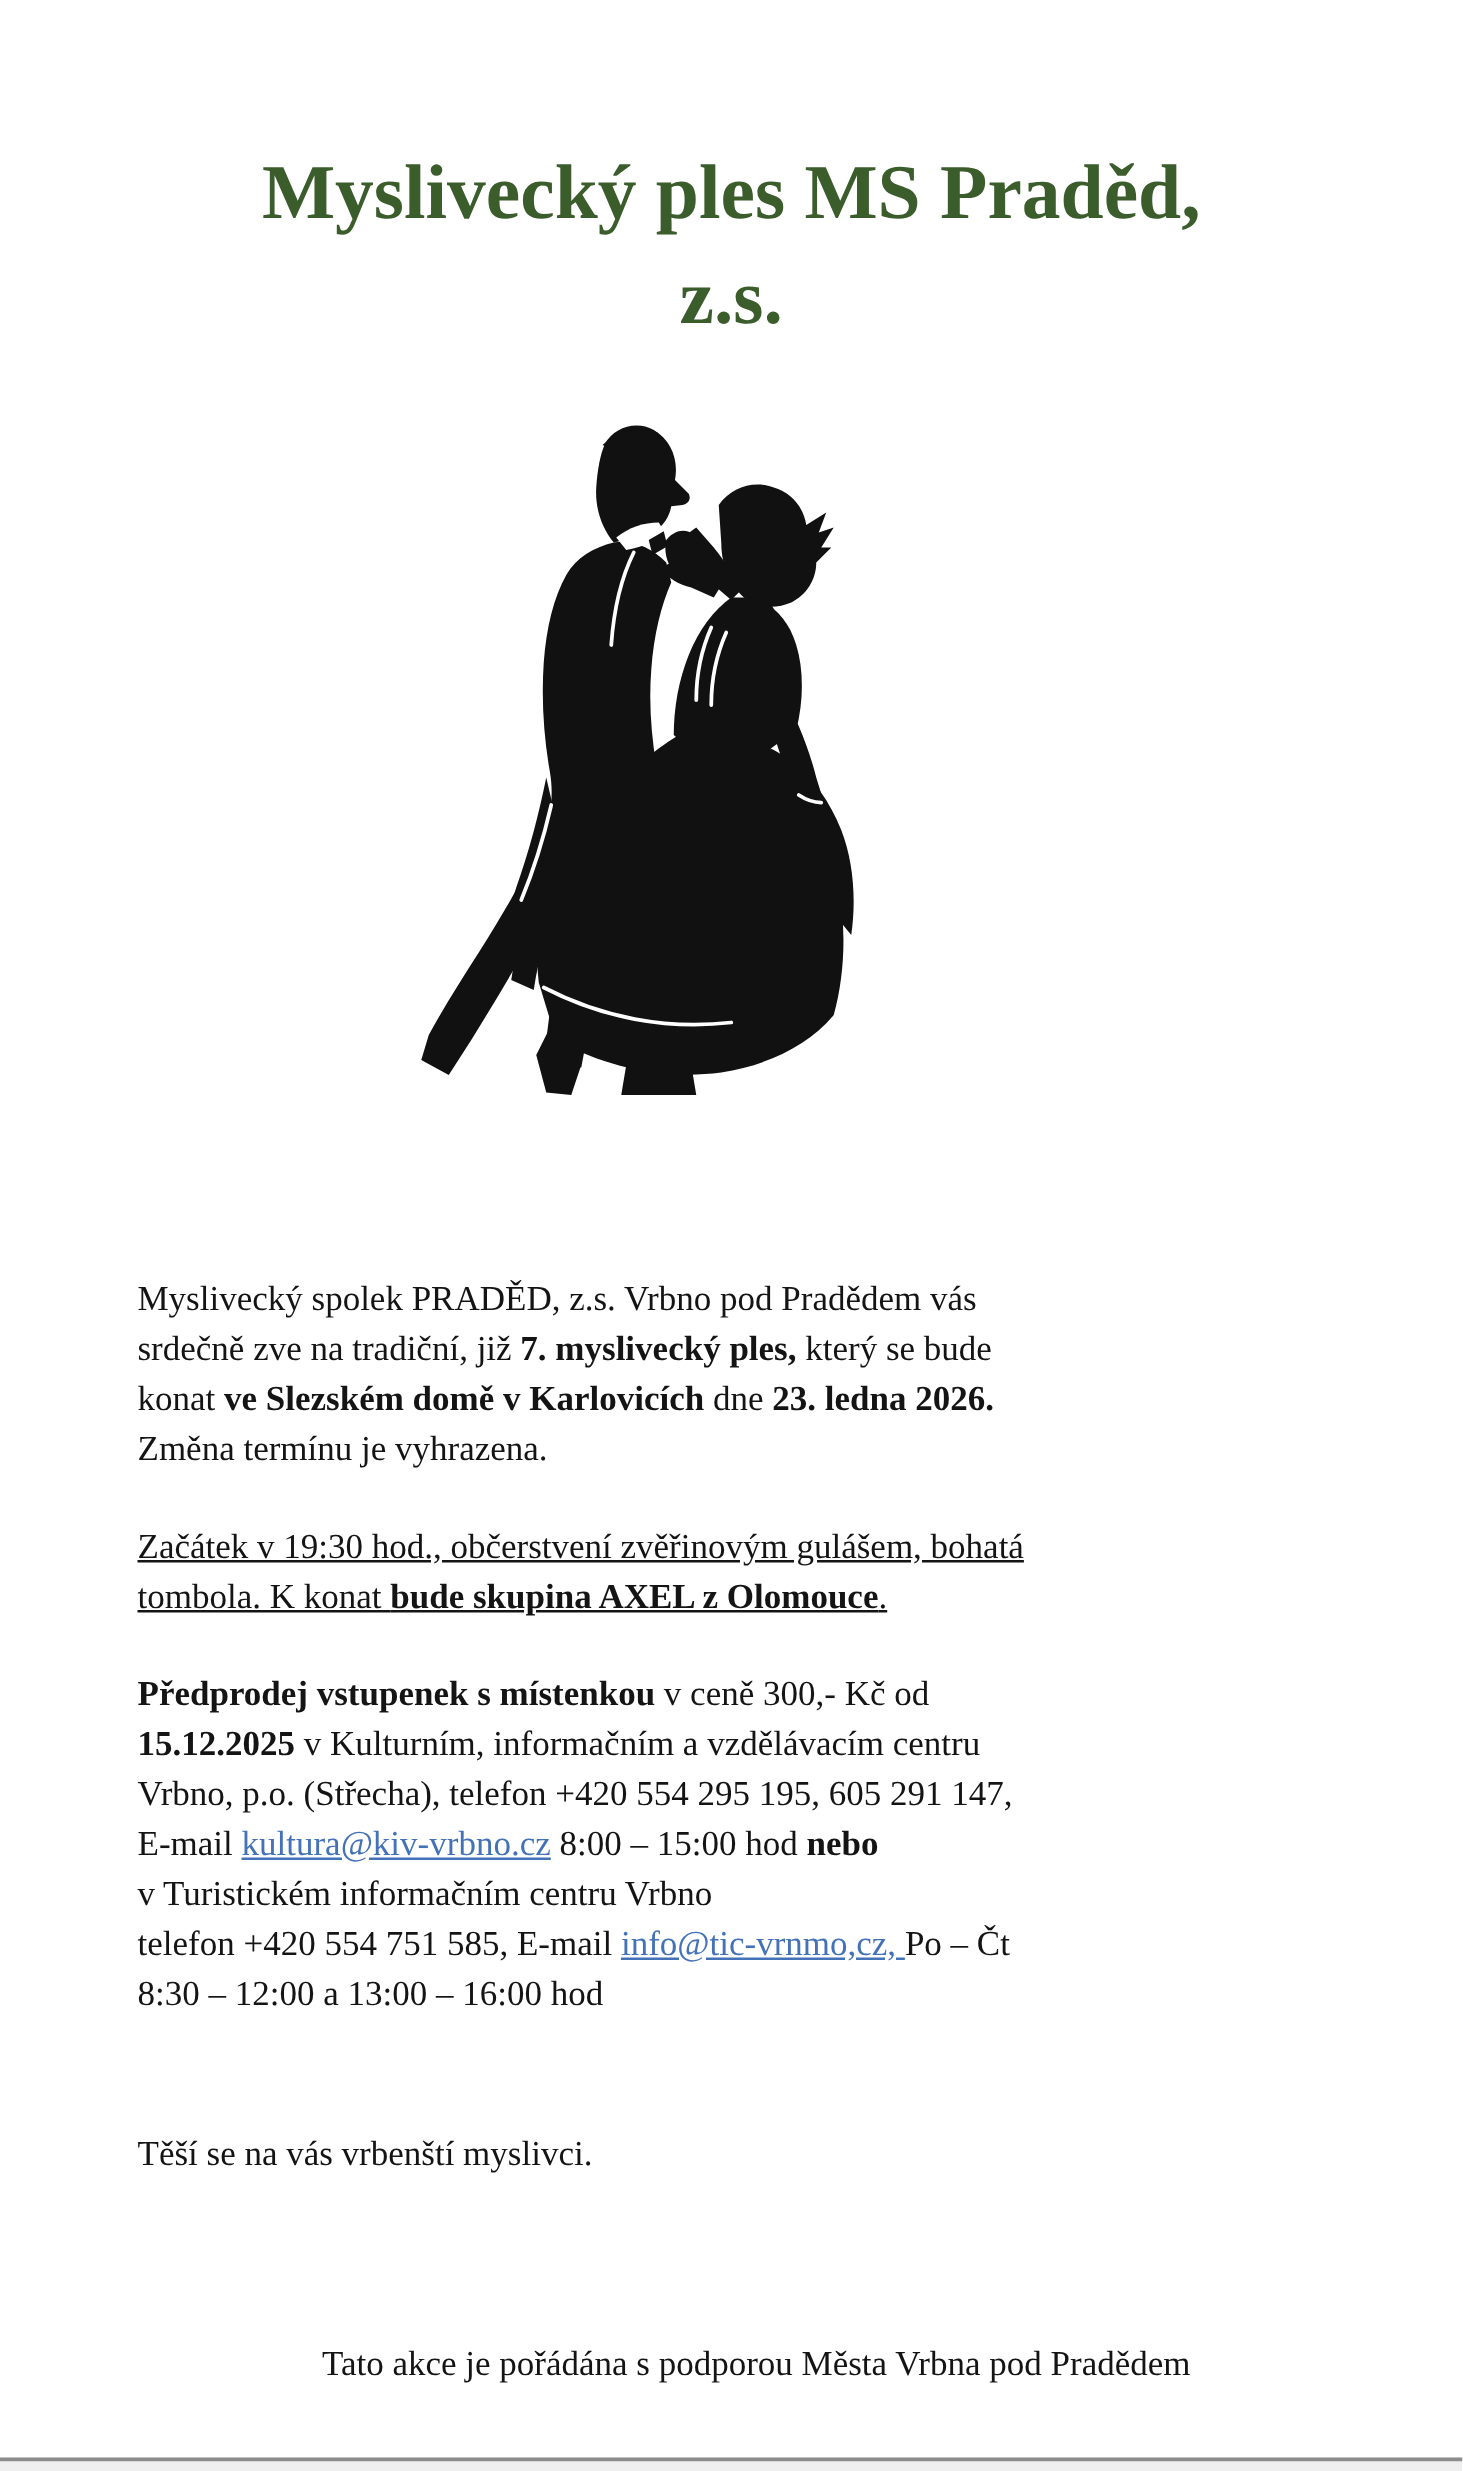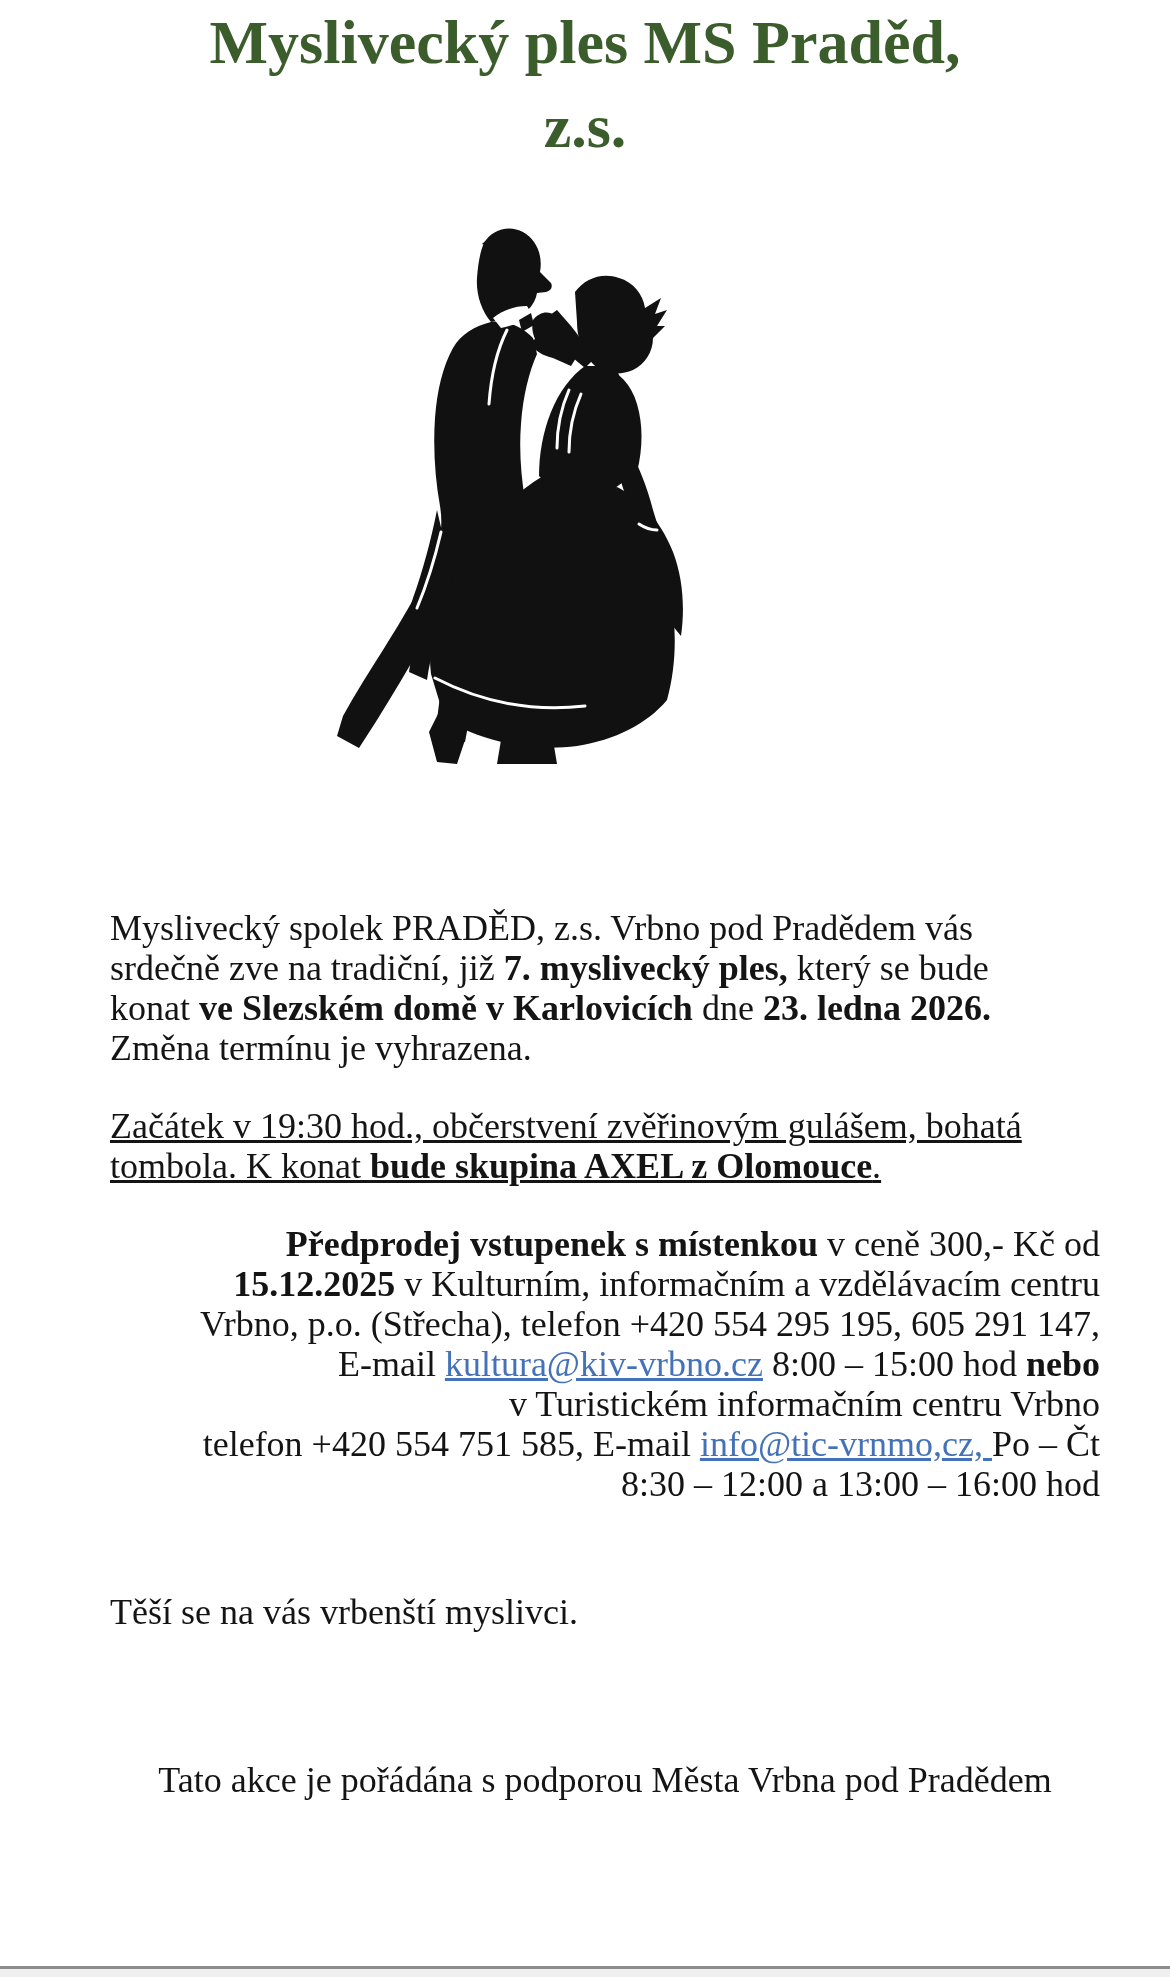--- a/index.html
+++ b/index.html
@@ -5,38 +5,39 @@
   html, body { margin: 0; padding: 0; }
   body {
     width: 1170px; height: 1977px;
     background: var(--page_bg, #ffffff);
     position: relative;
     font-family: "Liberation Serif", "DejaVu Serif", serif;
     color: var(--text_color, #141414);
     overflow: hidden;
   }
   .title-block {
+    padding-top: 112px;
     text-align: center;
     font-weight: 700;
     font-size: 62px;
     line-height: 84px;
     color: var(--title_green, #3b5c2b);
   }
   .figure-wrap {
     margin: 12px 0 0 285px;
     width: 400px; height: 592px;
   }
   main {
     margin: 136px 70px 0 110px;
-    font-size: 36px;
+    font-size: 28px;
     line-height: 40px;
   }
   main p { margin: 0; }
   p[data-name="schedule-paragraph"] { margin-top: 38px; text-decoration: underline; }
-  p[data-name="tickets-paragraph"]  { margin-top: 38px; text-align: right; }
+  p[data-name="tickets-paragraph"]  { margin-top: 38px; }
   p[data-name="closing-paragraph"]  { margin-top: 88px; }
   p[data-name="support-paragraph"]  { margin-top: 128px; text-align: center; }
   .seg-bold { font-weight: 700; }
   a.email-link {
     color: var(--link_blue, #4472b8);
     text-decoration: underline;
   }
   .bottom-edge {
     position: absolute; left: 0; top: 1966px;
     width: 100%; height: 11px;

